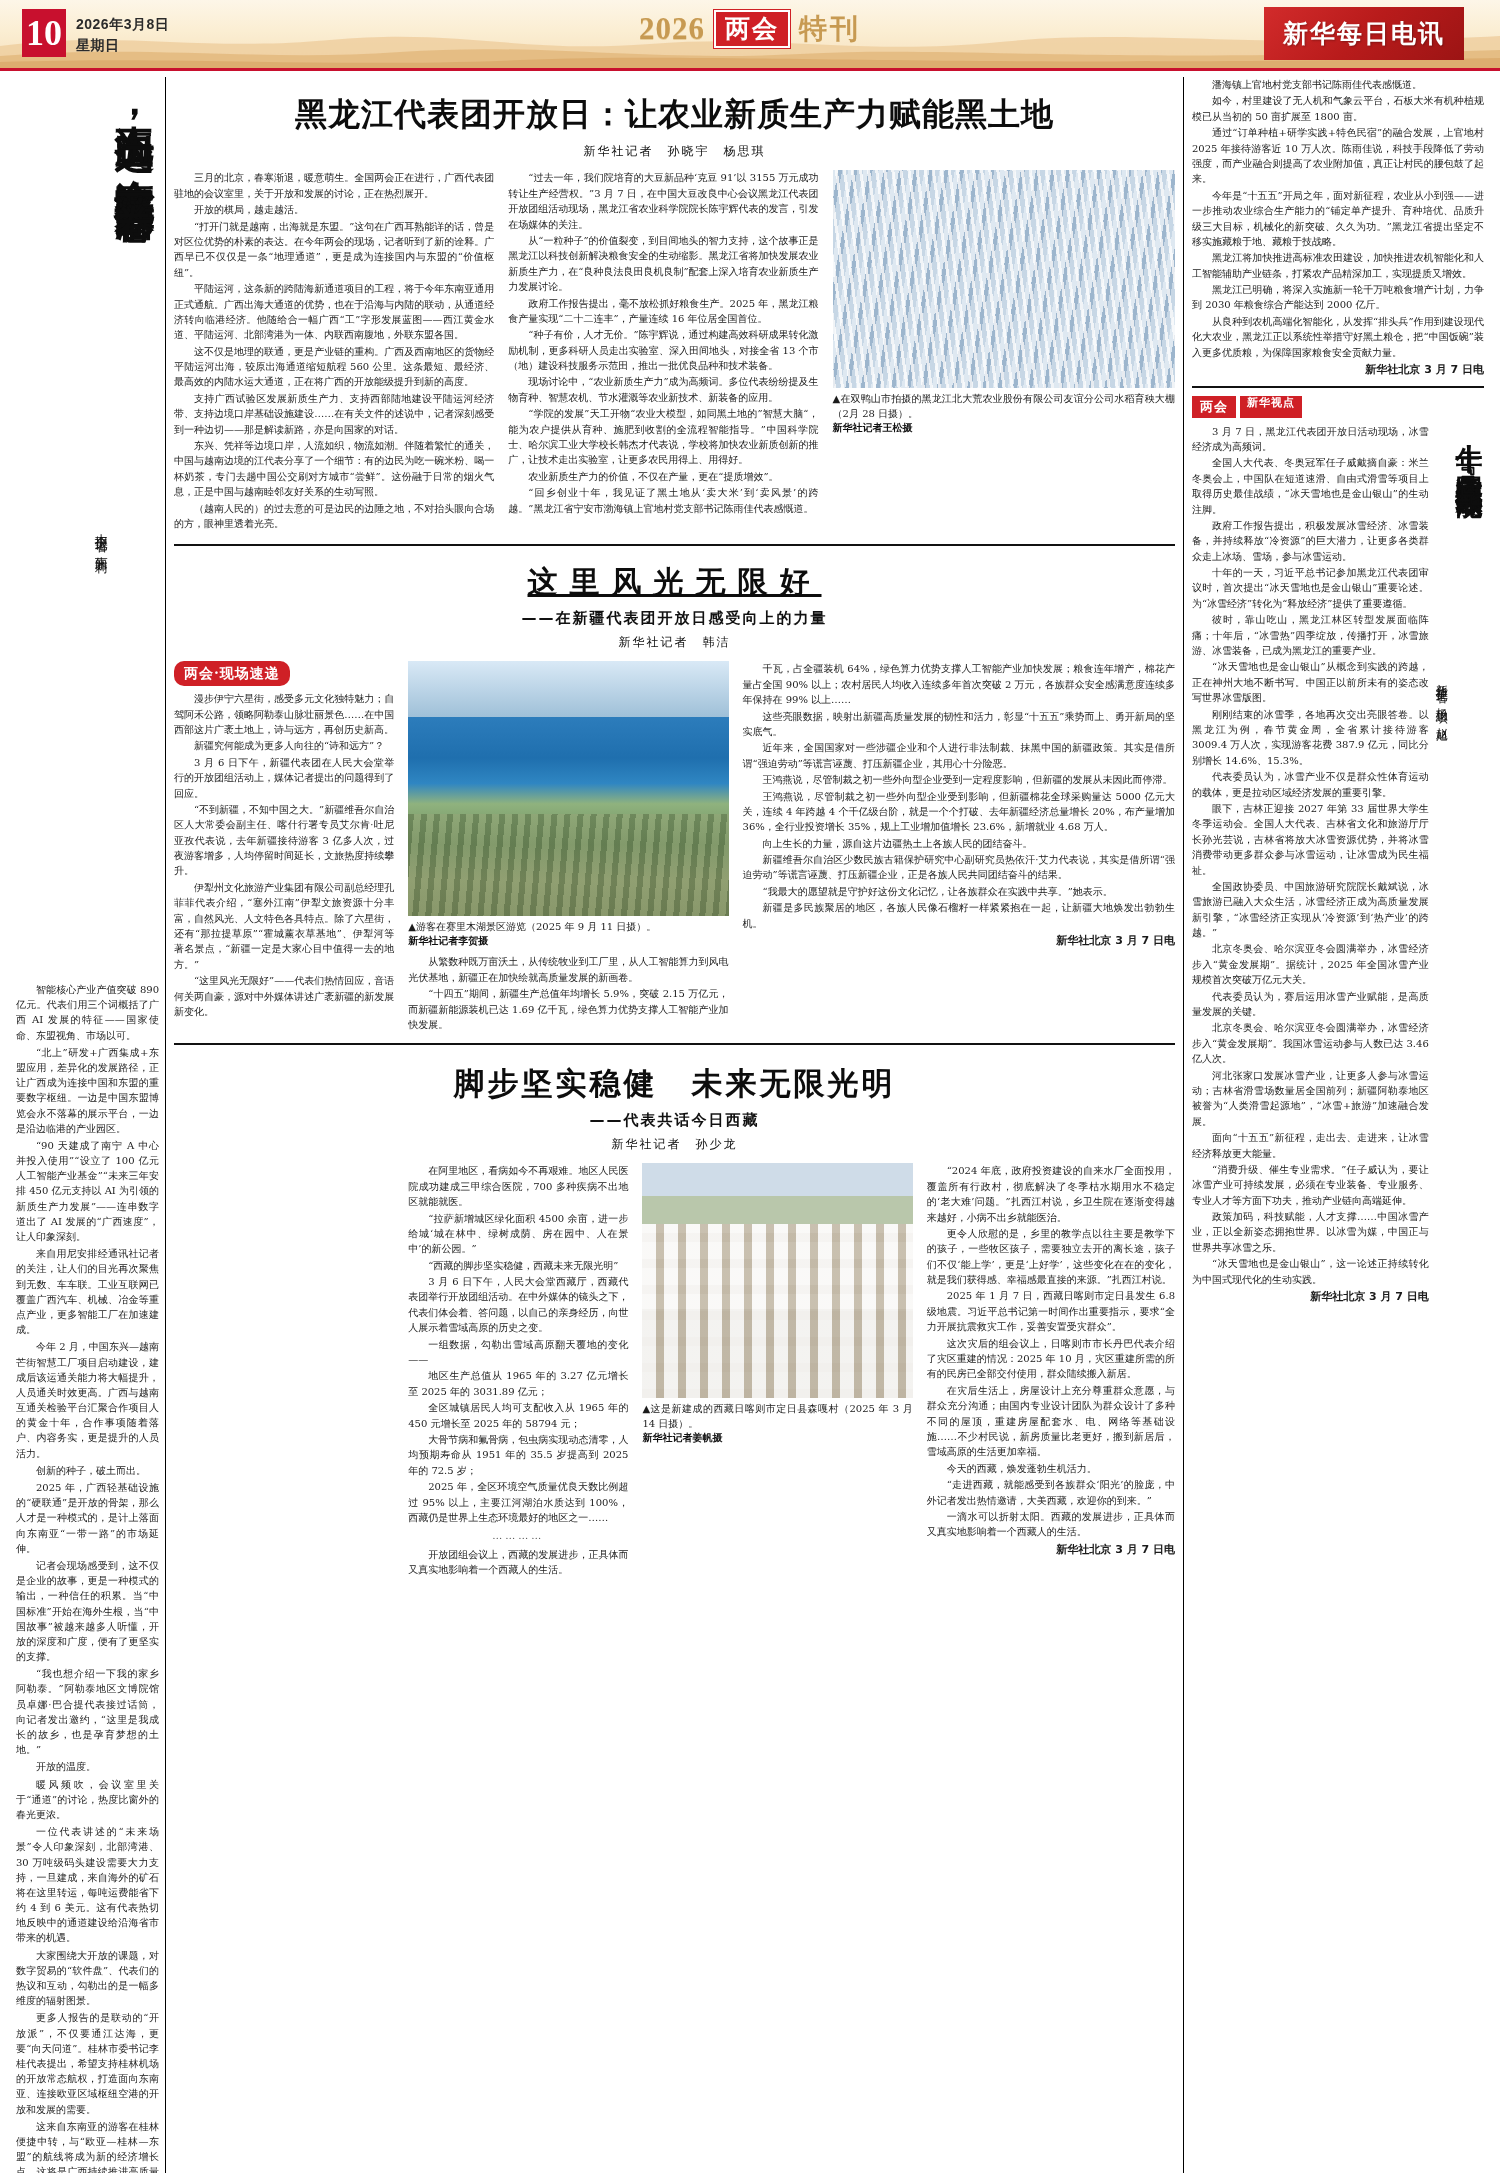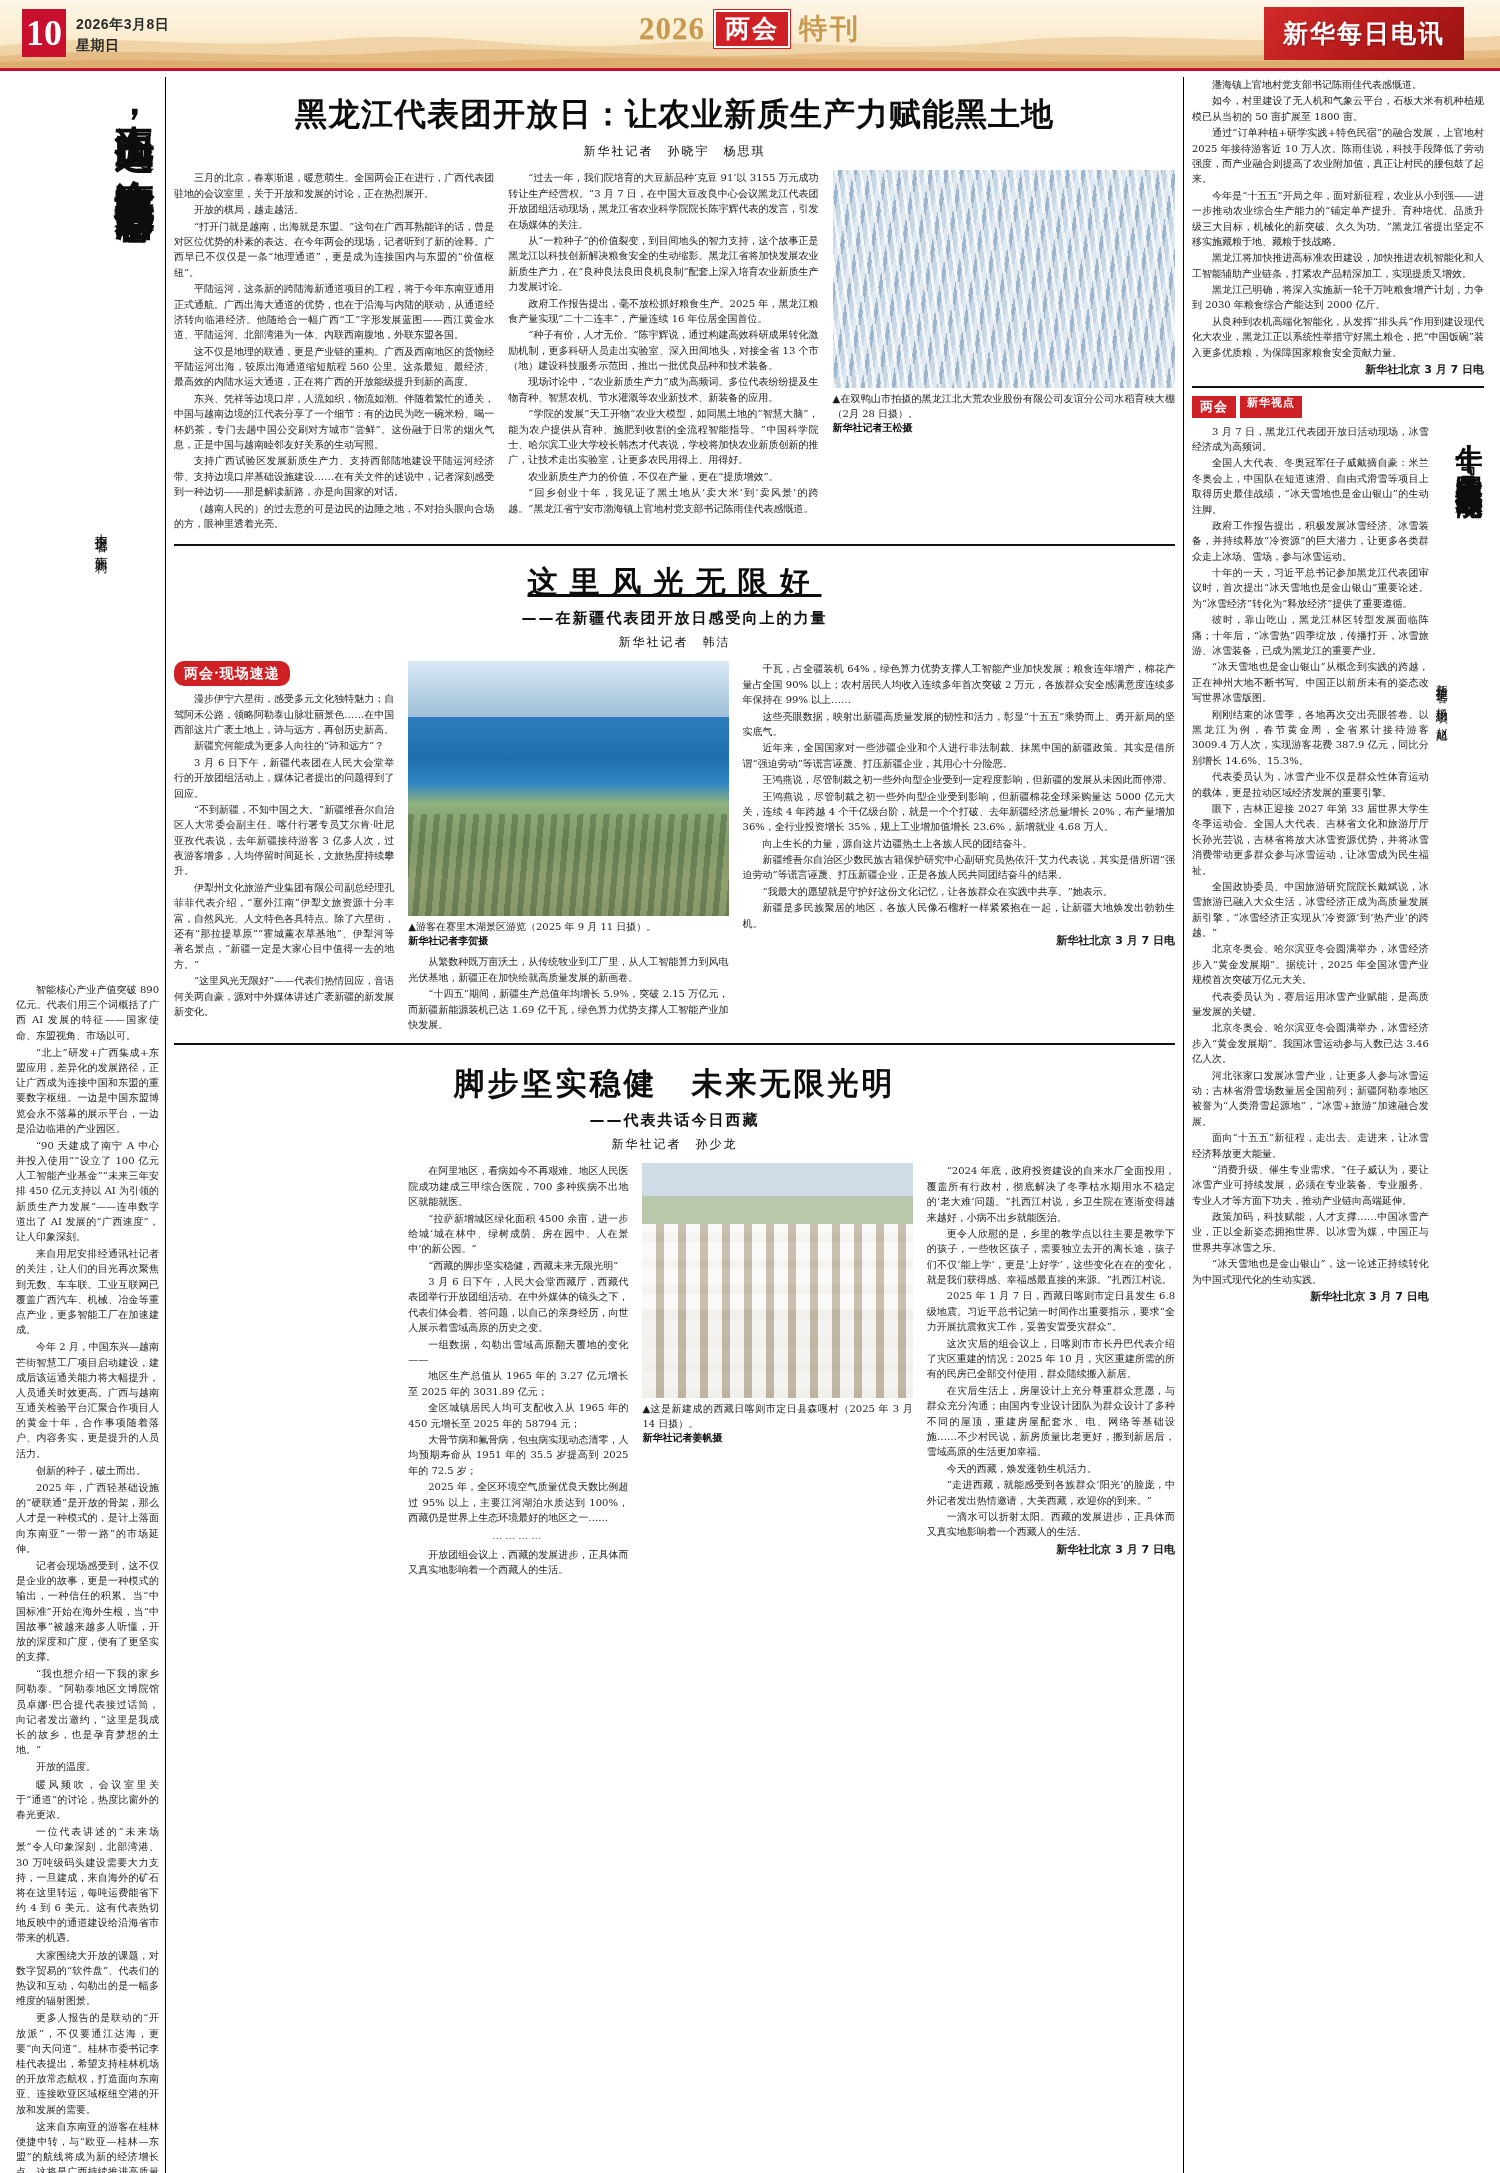--- a/index.html
+++ b/index.html
@@ -413,22 +413,22 @@
       <div class="hl-title">黑龙江代表团开放日：让农业新质生产力赋能黑土地</div>
       <div class="hl-byline">新华社记者　孙晓宇　杨思琪</div>
 
       <div style="display:flex; gap:14px;">
         <div style="flex:0 0 32%;" class="col-text">
           <p>三月的北京，春寒渐退，暖意萌生。全国两会正在进行，广西代表团驻地的会议室里，关于开放和发展的讨论，正在热烈展开。</p>
           <p>开放的棋局，越走越活。</p>
           <p>“打开门就是越南，出海就是东盟。”这句在广西耳熟能详的话，曾是对区位优势的朴素的表达。在今年两会的现场，记者听到了新的诠释。广西早已不仅仅是一条“地理通道”，更是成为连接国内与东盟的“价值枢纽”。</p>
           <p>平陆运河，这条新的跨陆海新通道项目的工程，将于今年东南亚通用正式通航。广西出海大通道的优势，也在于沿海与内陆的联动，从通道经济转向临港经济。他随给合一幅广西“工”字形发展蓝图——西江黄金水道、平陆运河、北部湾港为一体、内联西南腹地，外联东盟各国。</p>
           <p>这不仅是地理的联通，更是产业链的重构。广西及西南地区的货物经平陆运河出海，较原出海通道缩短航程 560 公里。这条最短、最经济、最高效的内陆水运大通道，正在将广西的开放能级提升到新的高度。</p>
+          <p>支持广西试验区发展新质生产力、支持西部陆地建设平陆运河经济带、支持边境口岸基础设施建设……在有关文件的述说中，记者深刻感受到一种边切——那是解读新路，亦是向国家的对话。</p>
           <p>东兴、凭祥等边境口岸，人流如织，物流如潮。伴随着繁忙的通关，中国与越南边境的江代表分享了一个细节：有的边民为吃一碗米粉、喝一杯奶茶，专门去趟中国公交刷对方城市“尝鲜”。这份融于日常的烟火气息，正是中国与越南睦邻友好关系的生动写照。</p>
-          <p>支持广西试验区发展新质生产力、支持西部陆地建设平陆运河经济带、支持边境口岸基础设施建设……在有关文件的述说中，记者深刻感受到一种边切——那是解读新路，亦是向国家的对话。</p>
           <p>（越南人民的）的过去意的可是边民的边陲之地，不对抬头眼向合场的方，眼神里透着光亮。</p>
         </div>
 
         <div style="flex:0 0 31%;" class="col-text">
           <p>“过去一年，我们院培育的大豆新品种‘克豆 91’以 3155 万元成功转让生产经营权。”3 月 7 日，在中国大豆改良中心会议黑龙江代表团开放团组活动现场，黑龙江省农业科学院院长陈宇辉代表的发言，引发在场媒体的关注。</p>
           <p>从“一粒种子”的价值裂变，到目间地头的智力支持，这个故事正是黑龙江以科技创新解决粮食安全的生动缩影。黑龙江省将加快发展农业新质生产力，在“良种良法良田良机良制”配套上深入培育农业新质生产力发展讨论。</p>
           <p>政府工作报告提出，毫不放松抓好粮食生产。2025 年，黑龙江粮食产量实现“二十二连丰”，产量连续 16 年位居全国首位。</p>
           <p>“种子有价，人才无价。”陈宇辉说，通过构建高效科研成果转化激励机制，更多科研人员走出实验室、深入田间地头，对接全省 13 个市（地）建设科技服务示范田，推出一批优良品种和技术装备。</p>
           <p>现场讨论中，“农业新质生产力”成为高频词。多位代表纷纷提及生物育种、智慧农机、节水灌溉等农业新技术、新装备的应用。</p>
           <p>“学院的发展”天工开物“农业大模型，如同黑土地的”智慧大脑“，能为农户提供从育种、施肥到收割的全流程智能指导。”中国科学院士、哈尔滨工业大学校长韩杰才代表说，学校将加快农业新质创新的推广，让技术走出实验室，让更多农民用得上、用得好。</p>

